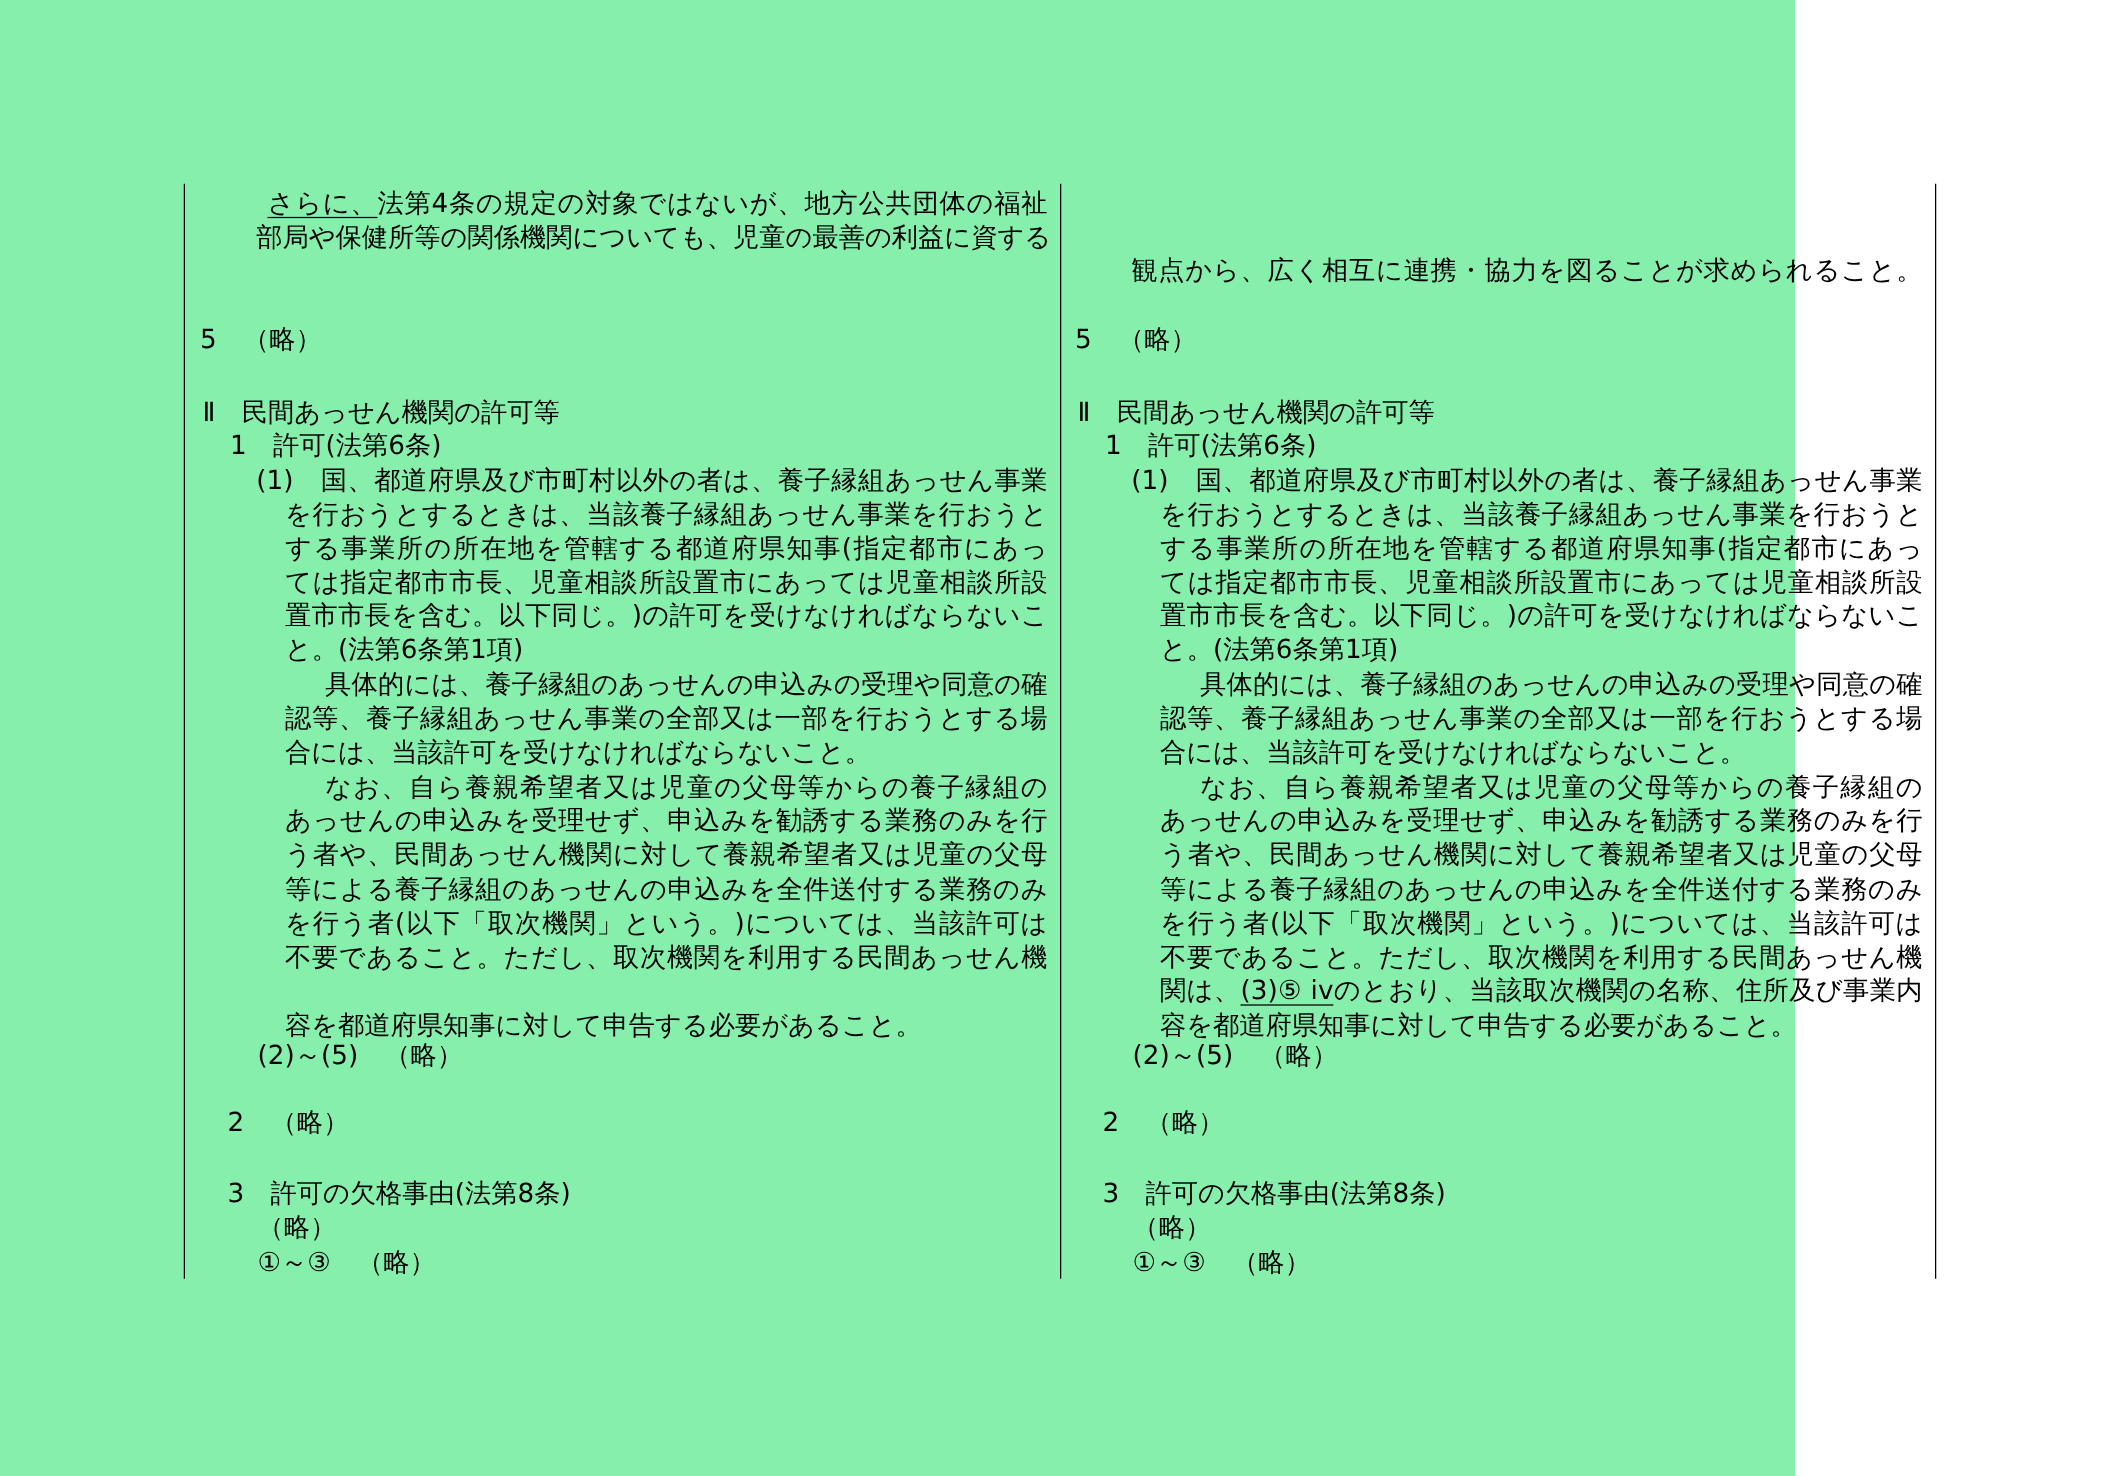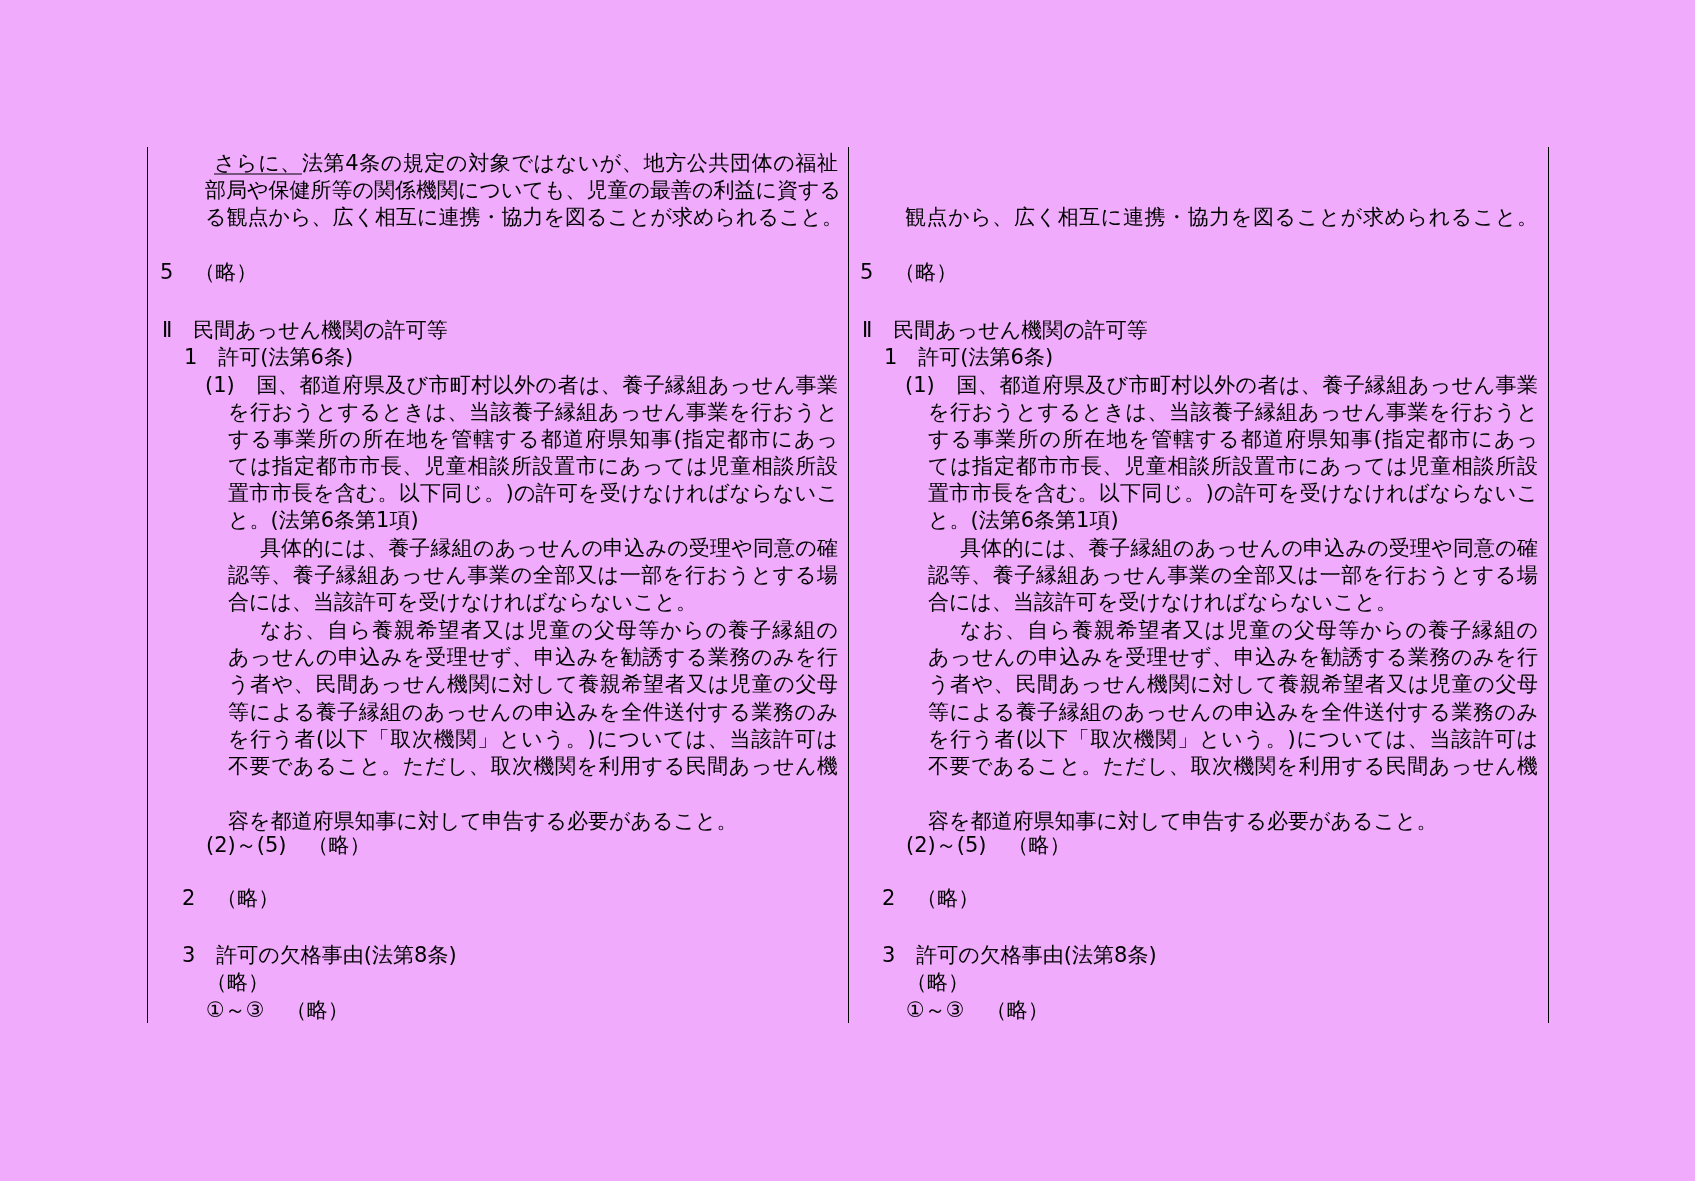--- a/index.html
+++ b/index.html
@@ -11,22 +11,22 @@
     width: 1695px;
     height: 1181px;
     position: relative;
     overflow: hidden;
     font-family: "DejaVu Sans", "Liberation Sans", sans-serif;
     color: #000000;
   }
   .page {
     position: absolute;
     left: 0; top: 0;
-    width: 1695px; height: 1181px;
-    background: #f0abfc;
+    width: 1436px; height: 1181px;
+    background: #86efac;
   }
   .vline {
     position: absolute;
     top: 147px;
     height: 876px;
     width: 1px;
     background: #000;
   }
   .col {
     position: absolute;
@@ -56,21 +56,20 @@
 <body>
 
 <div class="page">
   <div class="vline" style="left:147px;"></div>
   <div class="vline" style="left:848px;"></div>
   <div class="vline" style="left:1548px;"></div>
 
   <div class="col" id="col-left" style="left:0px;">
       <div class="ln full" style="top: 163px; left: 214px; width: 624px;"><span class="u">さらに、</span><span>法第4条の規定の対象ではないが、地方公共団体の福祉</span></div>
       <div class="ln full" style="top: 190px; left: 205px; width: 633px;"><span>部局や保健所等の関係機関についても、児童の最善の利益に資する</span></div>
-      <div class="ln full" style="top: 217px; left: 205px; width: 633px;"><span>る観点から、広く相互に連携・協力を図ることが求められること。</span></div>
       <div class="ln" style="top: 272px; left: 160px;"><span>5　（略）</span></div>
       <div class="ln" style="top: 330px; left: 162px;"><span>Ⅱ　民間あっせん機関の許可等</span></div>
       <div class="ln" style="top: 357px; left: 184px;"><span>1　許可(法第6条)</span></div>
       <div class="ln full" style="top: 385px; left: 205px; width: 633px;"><span>(1)　国、都道府県及び市町村以外の者は、養子縁組あっせん事業</span></div>
       <div class="ln full" style="top: 412px; left: 228px; width: 610px;"><span>を行おうとするときは、当該養子縁組あっせん事業を行おうと</span></div>
       <div class="ln full" style="top: 439px; left: 228px; width: 610px;"><span>する事業所の所在地を管轄する都道府県知事(指定都市にあっ</span></div>
       <div class="ln full" style="top: 466px; left: 228px; width: 610px;"><span>ては指定都市市長、児童相談所設置市にあっては児童相談所設</span></div>
       <div class="ln full" style="top: 493px; left: 228px; width: 610px;"><span>置市市長を含む。以下同じ。)の許可を受けなければならないこ</span></div>
       <div class="ln" style="top: 520px; left: 228px;"><span>と。(法第6条第1項)</span></div>
       <div class="ln full" style="top: 548px; left: 260px; width: 578px;"><span>具体的には、養子縁組のあっせんの申込みの受理や同意の確</span></div>
@@ -102,20 +101,21 @@
       <div class="ln" style="top: 520px; left: 228px;"><span>と。(法第6条第1項)</span></div>
       <div class="ln full" style="top: 548px; left: 260px; width: 578px;"><span>具体的には、養子縁組のあっせんの申込みの受理や同意の確</span></div>
       <div class="ln full" style="top: 575px; left: 228px; width: 610px;"><span>認等、養子縁組あっせん事業の全部又は一部を行おうとする場</span></div>
       <div class="ln" style="top: 602px; left: 228px;"><span>合には、当該許可を受けなければならないこと。</span></div>
       <div class="ln full" style="top: 630px; left: 260px; width: 578px;"><span>なお、自ら養親希望者又は児童の父母等からの養子縁組の</span></div>
       <div class="ln full" style="top: 657px; left: 228px; width: 610px;"><span>あっせんの申込みを受理せず、申込みを勧誘する業務のみを行</span></div>
       <div class="ln full" style="top: 684px; left: 228px; width: 610px;"><span>う者や、民間あっせん機関に対して養親希望者又は児童の父母</span></div>
       <div class="ln full" style="top: 712px; left: 228px; width: 610px;"><span>等による養子縁組のあっせんの申込みを全件送付する業務のみ</span></div>
       <div class="ln full" style="top: 739px; left: 228px; width: 610px;"><span>を行う者(以下「取次機関」という。)については、当該許可は</span></div>
       <div class="ln full" style="top: 766px; left: 228px; width: 610px;"><span>不要であること。ただし、取次機関を利用する民間あっせん機</span></div>
+      <div class="ln full" style="top: 793px; left: 228px; width: 610px;"><span>関は、</span><span class="u">(3)⑤ iv</span><span>のとおり、当該取次機関の名称、住所及び事業内</span></div>
       <div class="ln" style="top: 821px; left: 228px;"><span>容を都道府県知事に対して申告する必要があること。</span></div>
       <div class="ln" style="top: 845px; left: 206px;"><span>(2)～(5)　（略）</span></div>
       <div class="ln" style="top: 898px; left: 182px;"><span>2　（略）</span></div>
       <div class="ln" style="top: 955px; left: 182px;"><span>3　許可の欠格事由(法第8条)</span></div>
       <div class="ln" style="top: 982px; left: 206px;"><span>（略）</span></div>
       <div class="ln" style="top: 1010px; left: 206px;"><span>①～③　（略）</span></div>
     </div>
 </div>
 
 </body></html>

